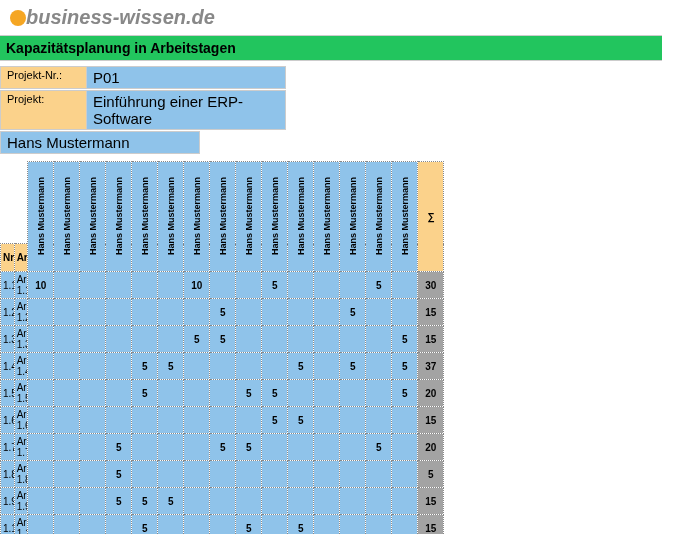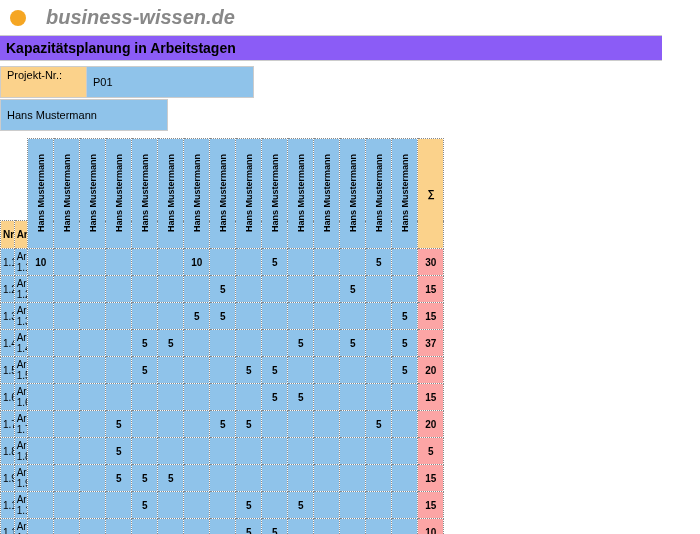--- a/index.html
+++ b/index.html
@@ -7,46 +7,46 @@
     margin: 0;
     font-family: Arial, sans-serif;
     font-size: 11px;
     background: #fff;
     width: 700px;
   }
   .logo-bar {
     display: flex;
     align-items: center;
     padding: 6px 10px;
-    gap: 20px;
+    gap: 0;
   }
   .logo-dot {
     width: 16px; height: 16px; border-radius: 50%; background: #f5a623;
   }
   .logo-text {
     font-size: 20px; font-style: italic; color: #888; font-weight: bold;
   }
   .title-bar {
-    background: #8b5cf6;
+    background: #22c55e;
     padding: 4px 6px;
     font-size: 14px;
     font-weight: bold;
     color: #000;
     border-top: 1px solid #ccc;
     border-bottom: 1px solid #ccc;
     width: 662px;
   }
   .meta-block { padding: 4px 0 6px 0; }
   .meta-row { display: flex; margin: 1px 0; }
   .meta-label {
     width: 86px; background: #fbd28b; padding: 2px 6px; font-size: 11px;
     border: 1px solid #ccc; border-right: none;
   }
   .meta-value {
-    width: 168px; background: #8fc3ea; padding: 9px 6px; font-size: 11px;
+    width: 200px; background: #8fc3ea; padding: 2px 6px; font-size: 15px;
     border: 1px solid #ccc;
   }
   table.cap {
     border-collapse: collapse;
     width: 662px;
     table-layout: fixed;
   }
   table.cap th, table.cap td {
     border: 1px dotted #888;
     text-align: center;
@@ -65,37 +65,41 @@
     transform: rotate(180deg);
     white-space: nowrap;
     font-size: 9px;
     font-weight: bold;
     margin: 0 auto;
   }
   th.col-sum { width: 26px; background: #fbd28b; font-size: 14px; font-weight: bold; }
   td.cell-nr { background: #8fc3ea; text-align: center; font-size: 10px; }
   td.cell-ap { background: #8fc3ea; text-align: left; padding-left: 6px; font-size: 10px; }
   td.cell-val { background: #8fc3ea; font-weight: bold; }
-  td.cell-rowsum { background: #fca5a5; font-weight: bold; }
+  td.cell-rowsum { background: #a3a3a3; font-weight: bold; }
   .spacer-header { background: #fff !important; border: none !important; }
 </style>
 </head>
 <body>
 
 <div class="logo-bar">
   <div class="logo-dot"></div>
   <div class="logo-text">business-wissen.de</div>
 </div>
 
 <div class="title-bar">Kapazitätsplanung in Arbeitstagen</div>
 
 <div class="meta-block">
   <div class="meta-row">
     <div class="meta-label">Projekt-Nr.:</div>
     <div class="meta-value">P01</div>
+  </div>
+  <div class="meta-row">
+    <div class="meta-label">Projekt:</div>
+    <div class="meta-value">Einführung einer ERP-Software</div>
   </div>
   <div class="meta-row">
     <div class="meta-value">Hans Mustermann</div>
   </div>
 </div>
 
 <table class="cap">
   <thead>
     <tr id="people-header-row">
       <th class="spacer-header" colspan="2"></th>

